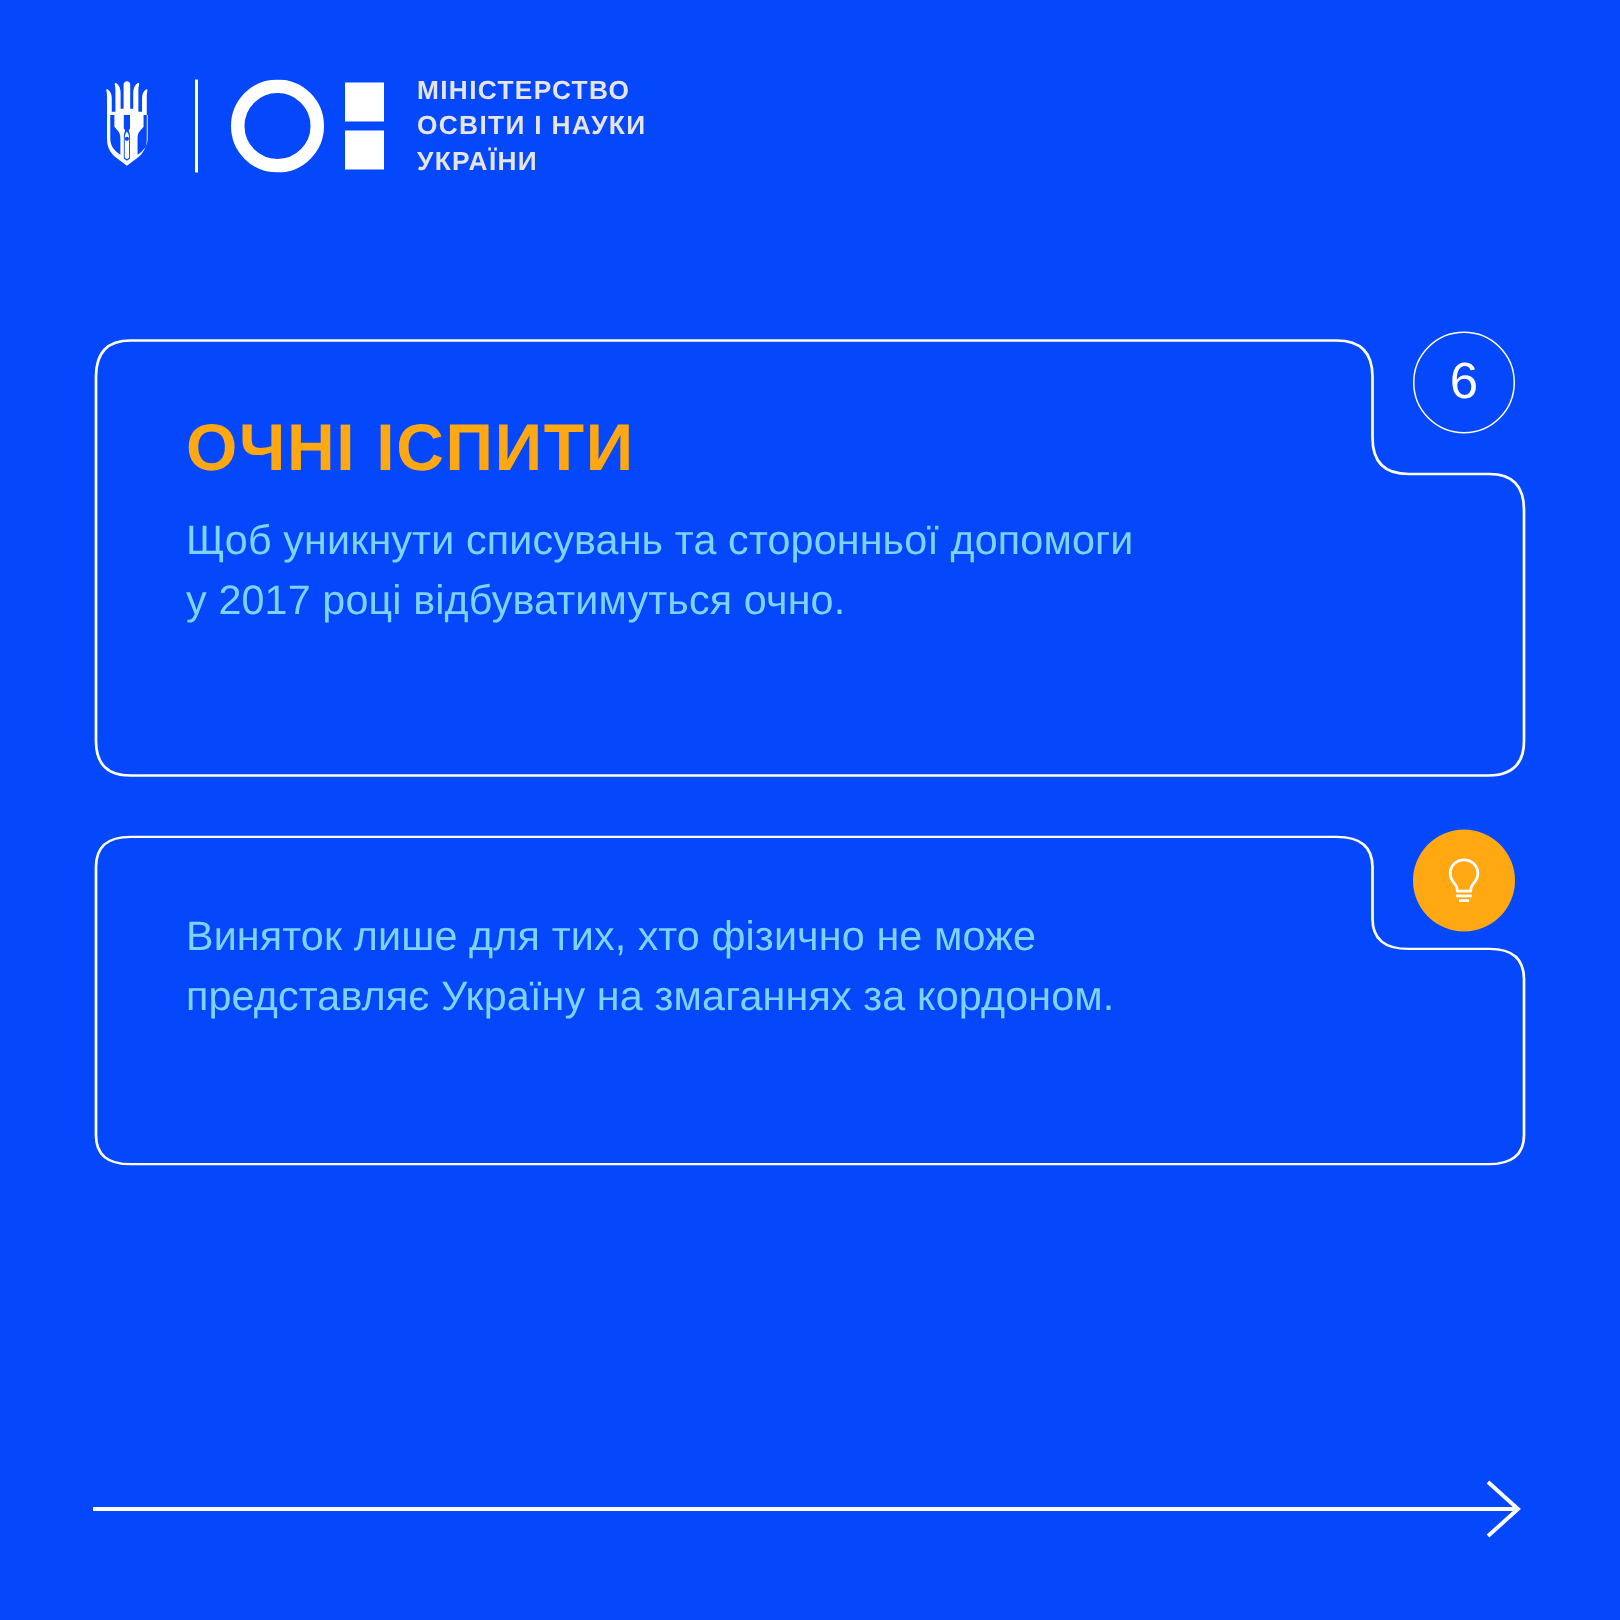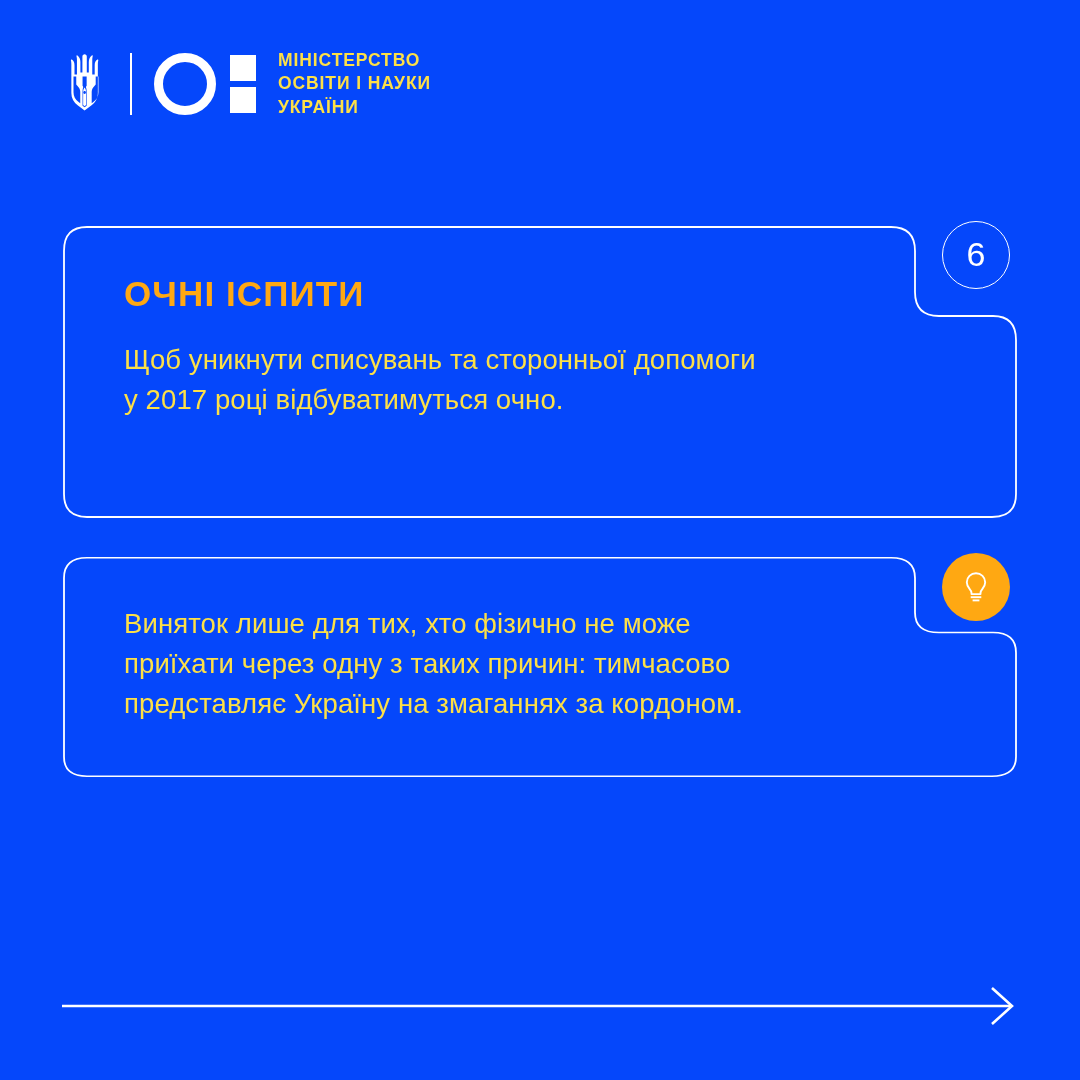--- a/index.html
+++ b/index.html
@@ -51,21 +51,21 @@
     margin-left: 14px;
   }
   .mark-bars span {
     display: block;
     width: 26px;
     height: 26px;
     background: #ffffff;
   }
   .ministry-name {
     margin-left: 22px;
-    color: #fde047;
+    color: #e5e5e5;
     font-size: 17.5px;
     font-weight: 700;
     letter-spacing: 0.9px;
     line-height: 1.32;
     text-transform: uppercase;
     white-space: nowrap;
   }
   .ministry-name div { display: block; }
 
   
@@ -89,31 +89,31 @@
   }
 
   #card-exams { top: 226px; height: 292px; }
   #card-exception { top: 557px; height: 220px; }
 
   .card-title {
     position: absolute;
     left: 61px;
     top: 48px;
     color: #ffa812;
-    font-size: 35px;
+    font-size: 44px;
     font-weight: 700;
     letter-spacing: 1.1px;
     text-transform: uppercase;
     margin: 0;
     white-space: nowrap;
   }
   .card-text {
     position: absolute;
     left: 61px;
-    color: #fde047;
+    color: #7dd3fc;
     font-size: 27.5px;
     font-weight: 400;
     line-height: 40px;
     letter-spacing: 0.1px;
     margin: 0;
   }
   #card-exams .card-text { top: 114px; width: 830px; }
   #card-exception .card-text { top: 47px; width: 810px; }
   .card-text span { display: block; white-space: nowrap; }
 
@@ -203,21 +203,20 @@
   <span class="badge-label">6</span>
 </div>
 
 <div class="card" id="card-exception">
   <svg class="card-shape" viewBox="0 0 954 262" preserveAspectRatio="none" aria-hidden="true">
     <path d="M 24 1 L 828 1 Q 852 1 852 25 L 852 66 Q 852 90 876 90 L 930 90 Q 953 90 953 114 L 953 238 Q 953 261 929 261 L 24 261 Q 1 261 1 238 L 1 25 Q 1 1 24 1 Z" fill="none" stroke="#ffffff" stroke-width="1.8"></path>
   </svg>
   <div class="card-body">
     <p class="card-text">
       <span>Виняток лише для тих, хто фізично не може</span>
-      <span>приїхати через одну з таких причин: тимчасово</span>
       <span>представляє Україну на змаганнях за кордоном.</span>
     </p>
   </div>
 </div>
 
 <div class="badge" id="badge-bulb">
   <svg class="bulb-icon" viewBox="0 0 36 36" aria-hidden="true">
     <path d="M18 4.2c-5.1 0-9.2 4.0-9.2 9.0 0 3.0 1.35 5.1 2.9 6.9 1.15 1.35 1.8 2.35 1.8 3.8v1.2h9v-1.2c0-1.45 0.65-2.45 1.8-3.8 1.55-1.8 2.9-3.9 2.9-6.9 0-5.0-4.1-9.0-9.2-9.0z" fill="none" stroke="#ffffff" stroke-width="1.9" stroke-linejoin="round"></path>
     <line x1="12.7" y1="28.2" x2="23.3" y2="28.2" stroke="#ffffff" stroke-width="1.9" stroke-linecap="butt"></line>
     <line x1="14.6" y1="31.4" x2="21.4" y2="31.4" stroke="#ffffff" stroke-width="1.9" stroke-linecap="butt"></line>

